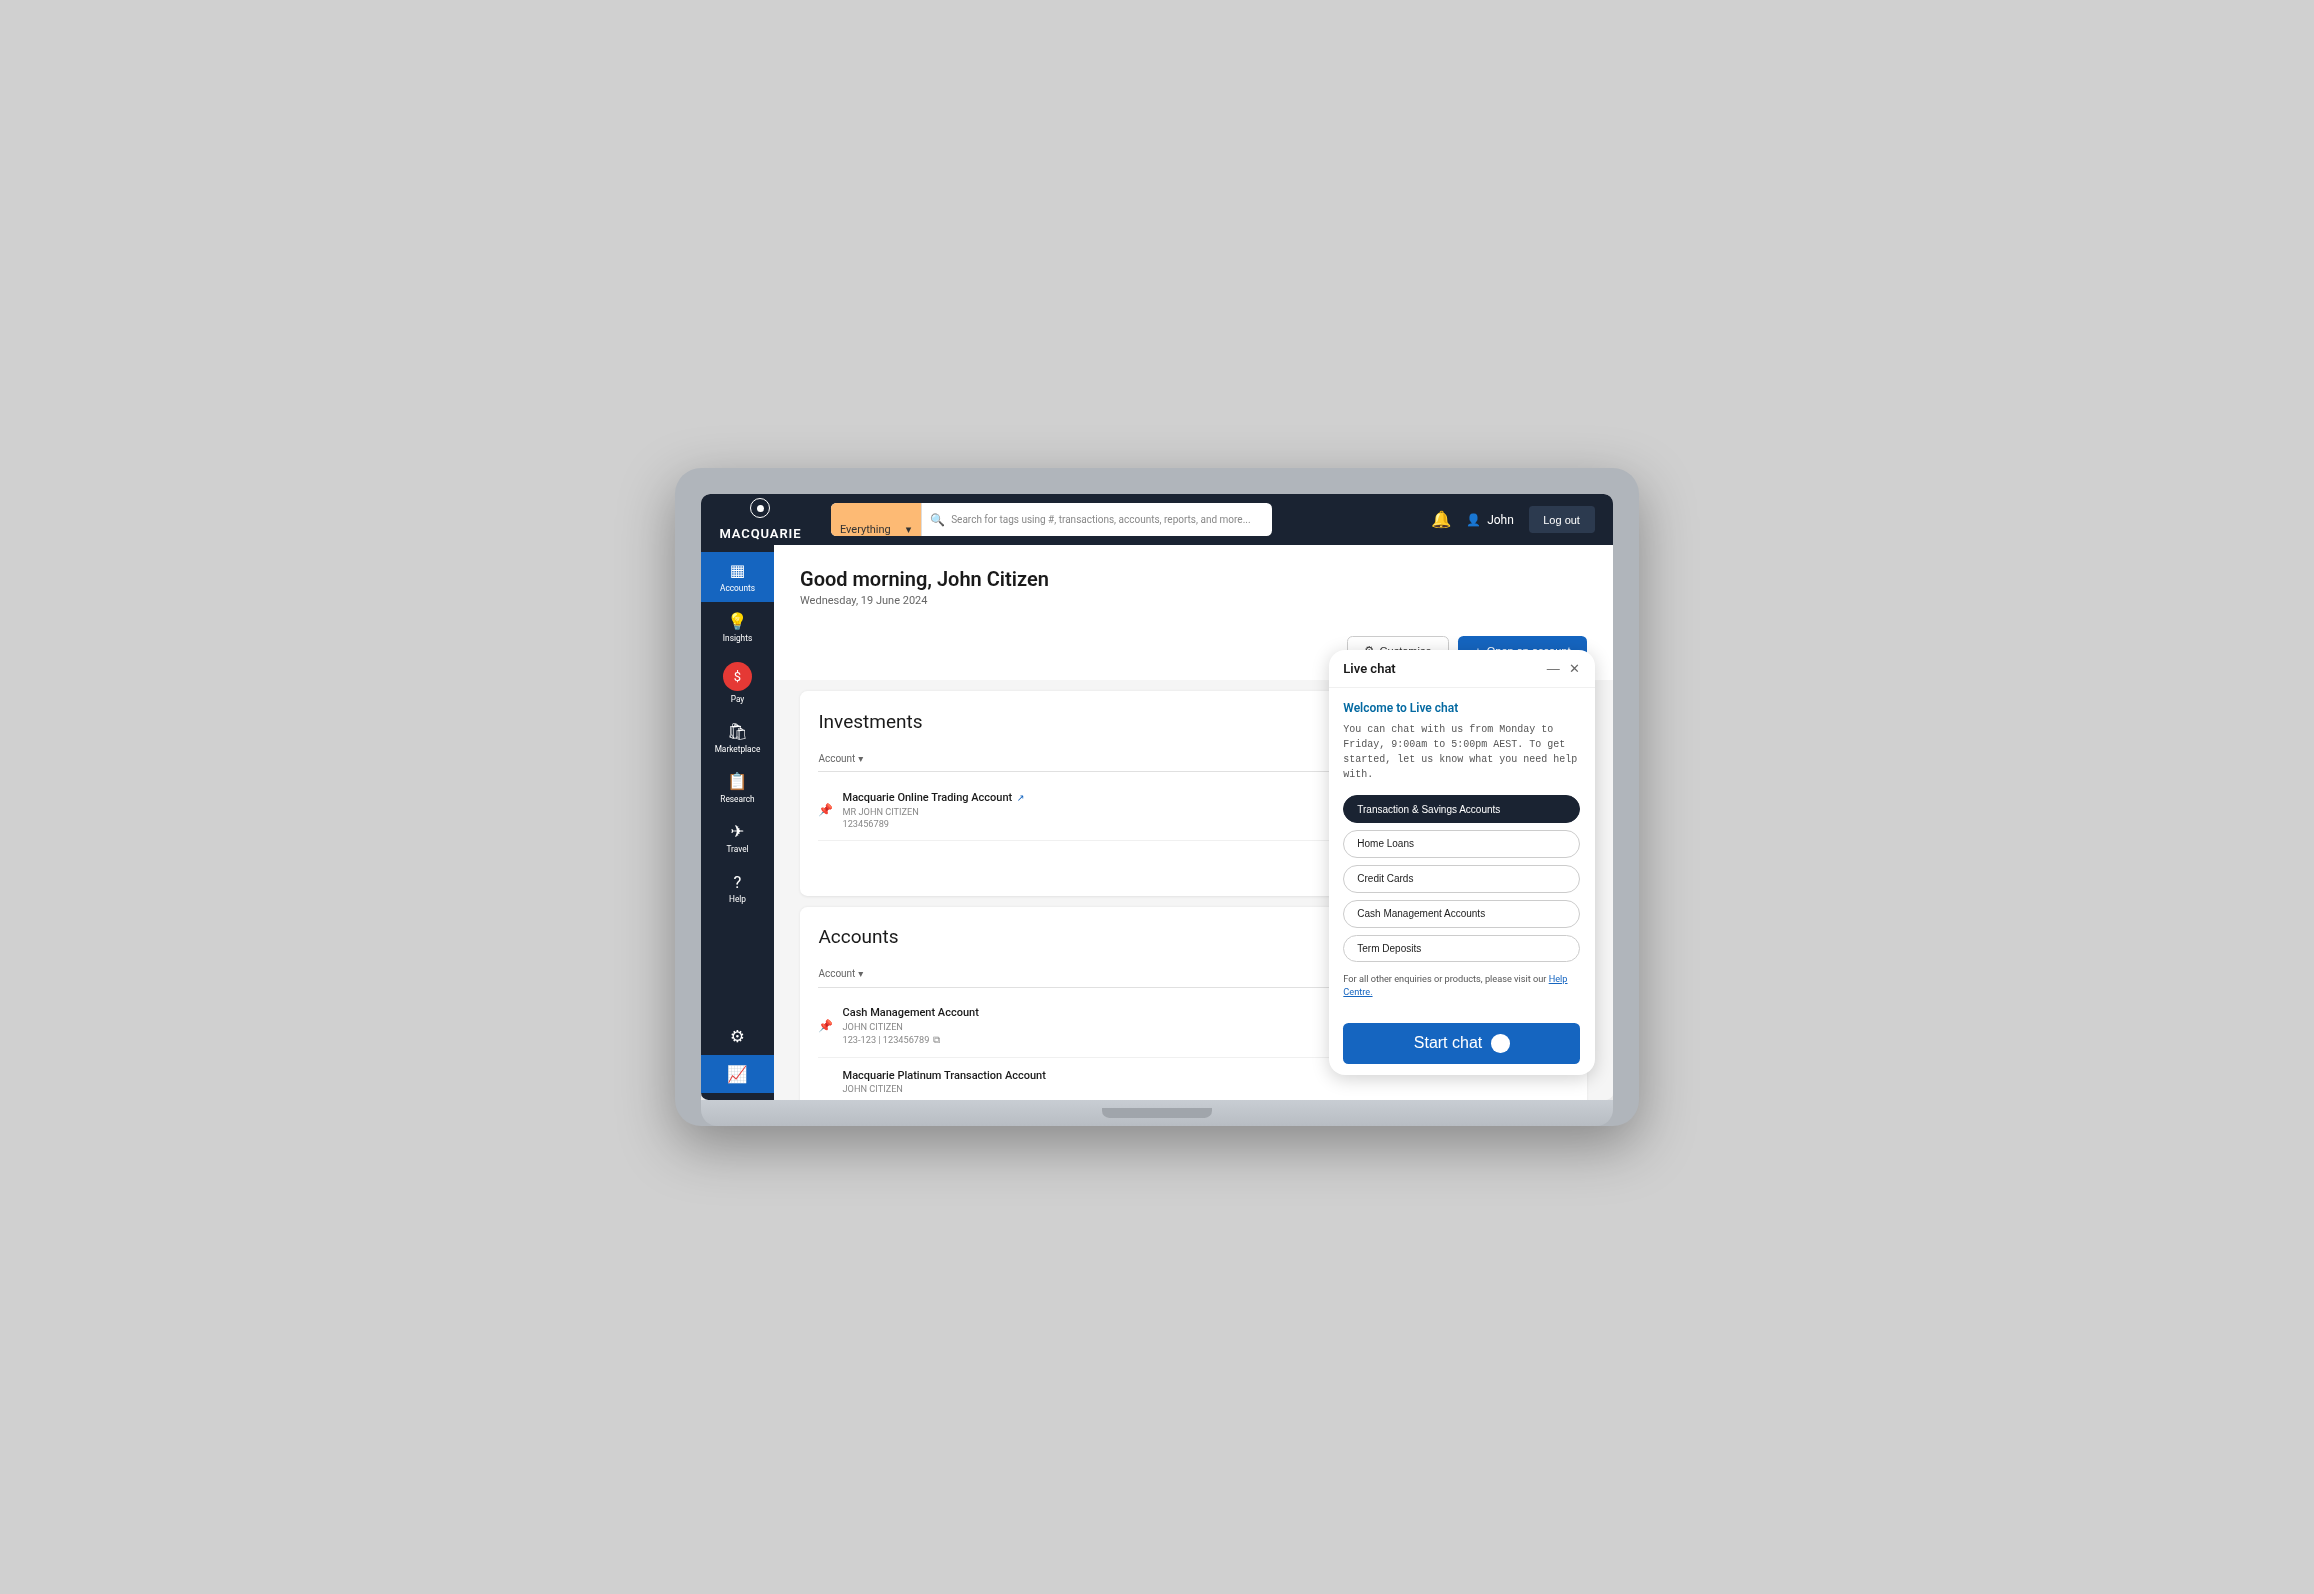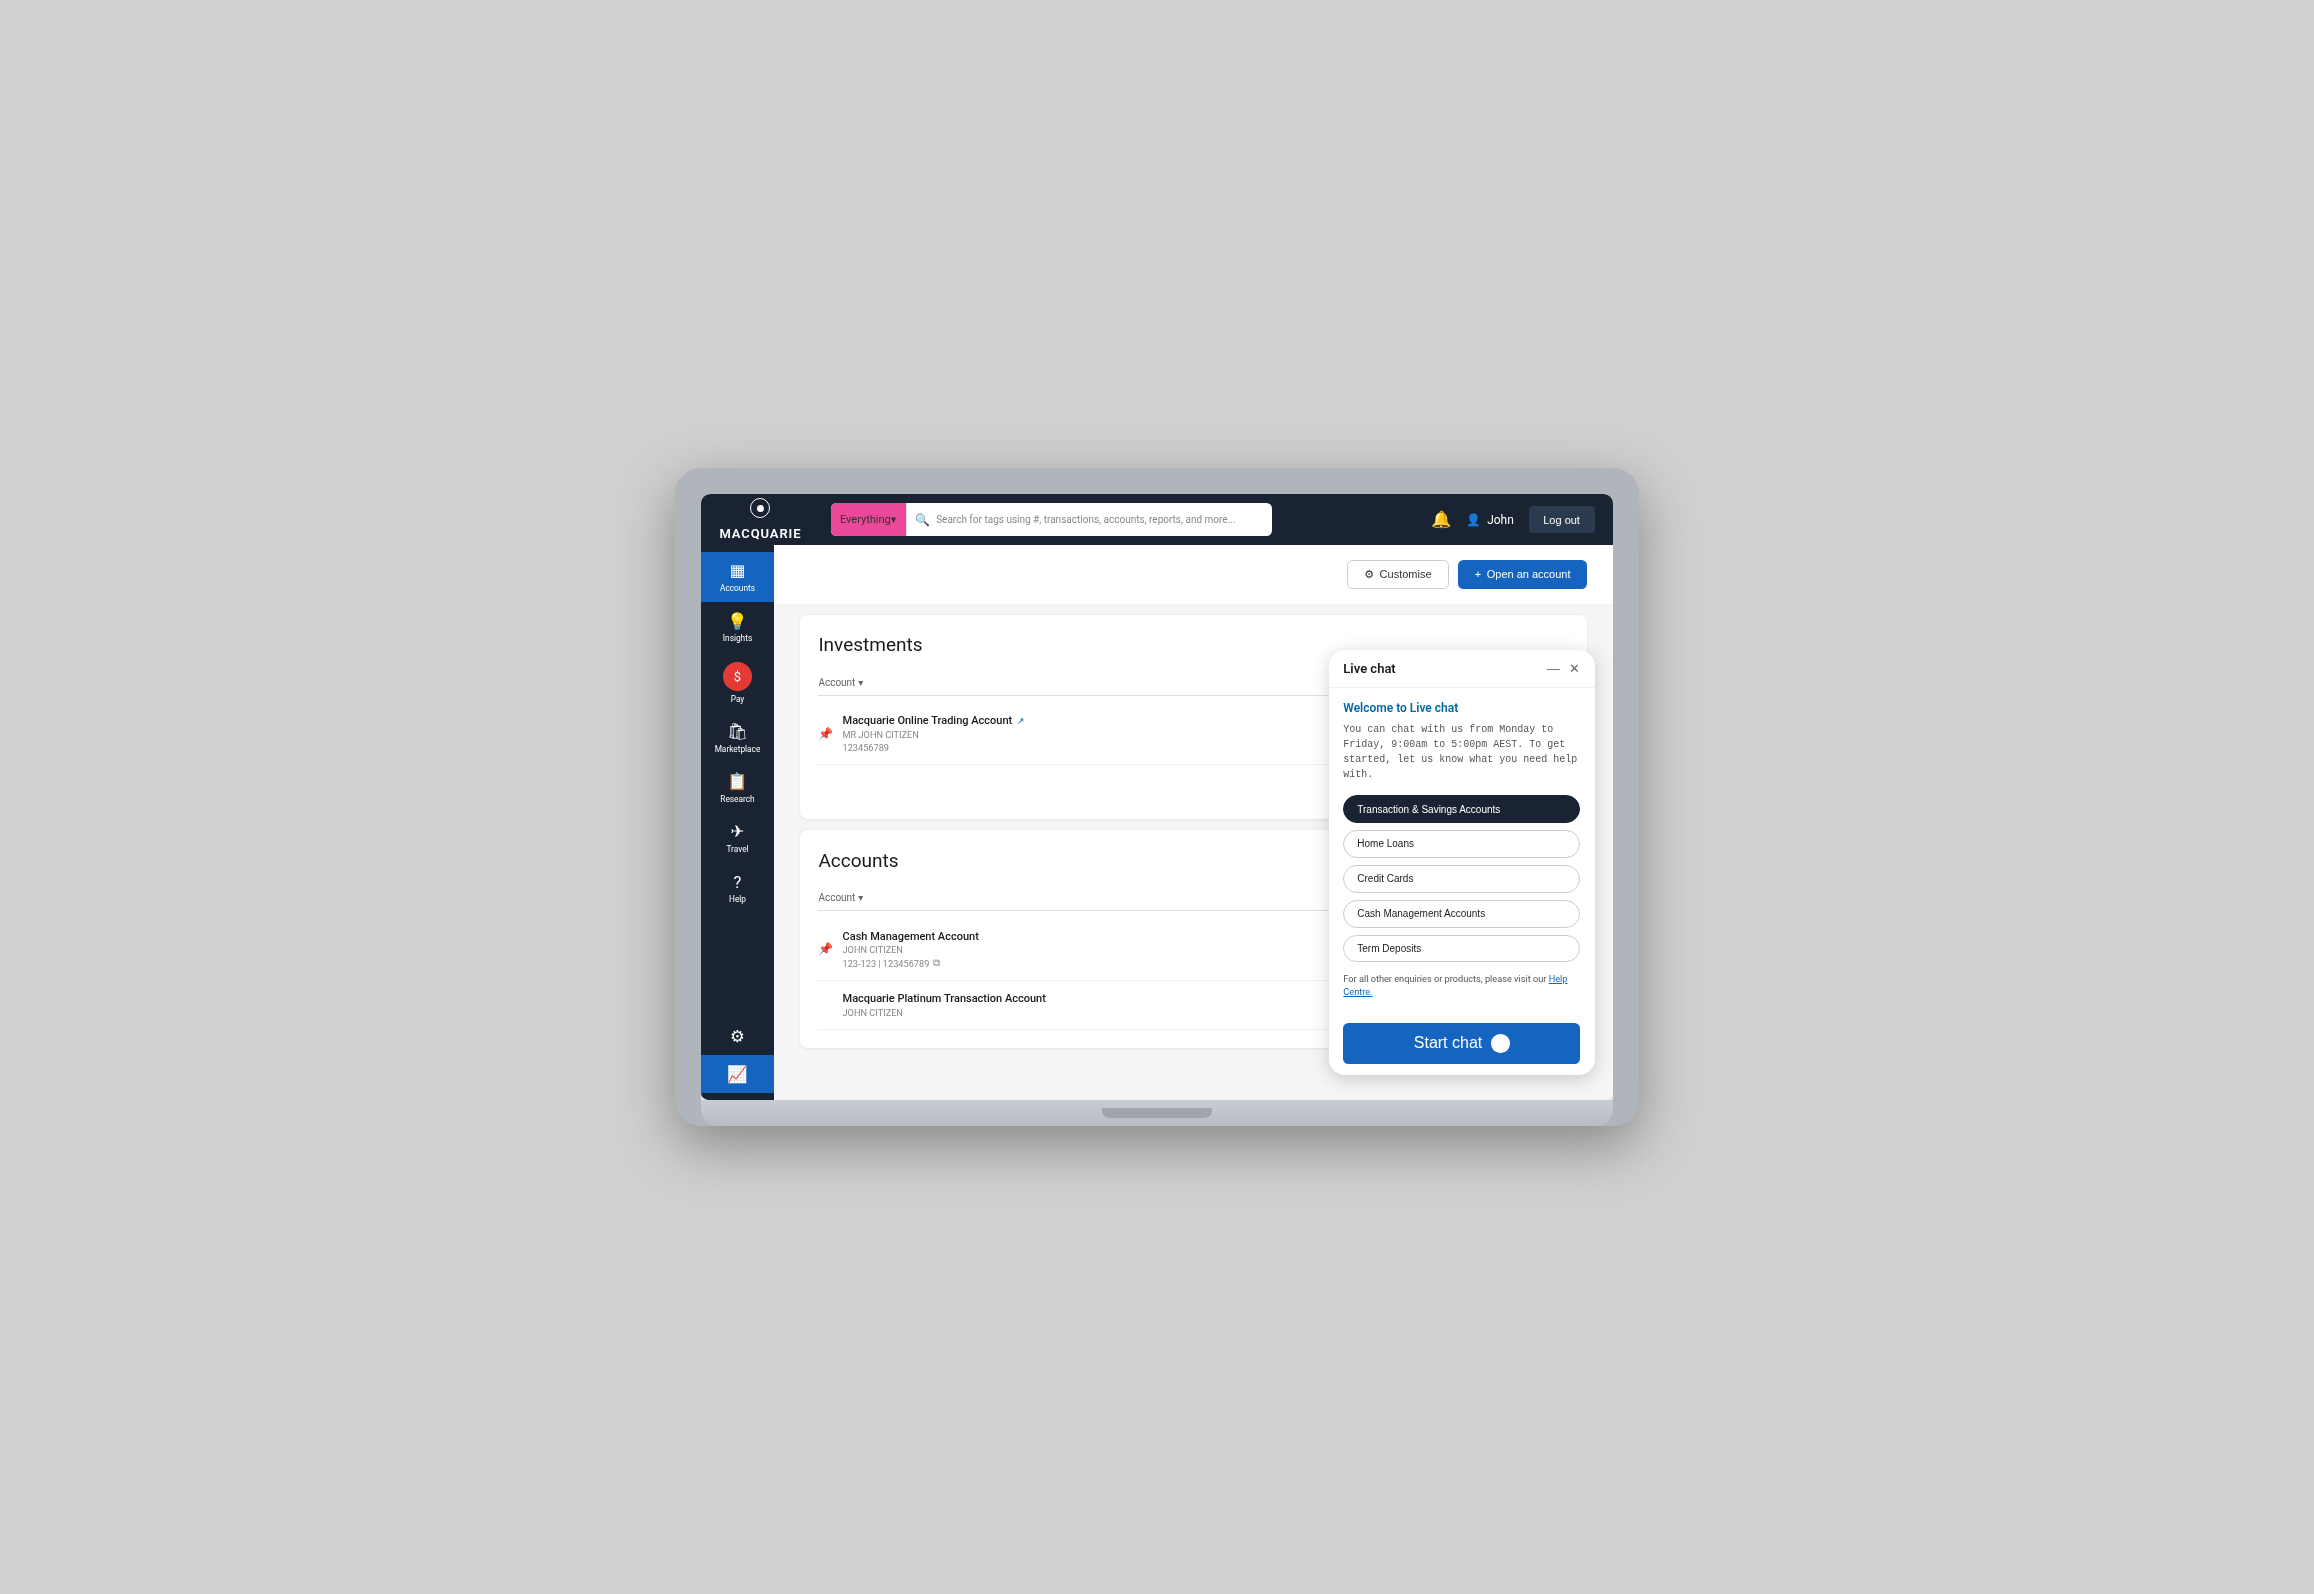--- a/index.html
+++ b/index.html
@@ -101,27 +101,27 @@
       display: flex;
       align-items: center;
       background: white;
       border-radius: 5.5px;
       overflow: hidden;
       height: 33px;
       max-width: 441px;
     }
 
     .search-dropdown {
-      background: #ec4899;
+      background: #fdba74;
       border-right: 0.9px solid #ddd;
       padding: 0 9.2px;
       height: 100%;
       display: flex;
-      align-items: center;
-      gap: 0;
+      align-items: flex-end;
+      gap: 15px;
       font-size: 11px;
       color: #333;
       cursor: pointer;
     }
 
     .search-input-area {
       flex: 1;
       display: flex;
       align-items: center;
       padding: 0 9.2px;
@@ -597,20 +597,24 @@
               <span class="sidebar-item-icon">⚙</span>
             </div>
             <div class="sidebar-item sidebar-item-analytics">
               <span class="sidebar-item-icon">📈</span>
             </div>
           </div>
         </aside>
 
         <main class="content-area">
 
+          <div class="page-header">
+            <h1 class="greeting">Good morning, John Citizen</h1>
+            <p class="date-text">Wednesday, 19 June 2024</p>
+          </div>
 
           <div class="action-buttons">
             <button class="btn-customise">
               <span>⚙</span>
               <span>Customise</span>
             </button>
             <button class="btn-open-account">
               <span>+</span>
               <span>Open an account</span>
             </button>

